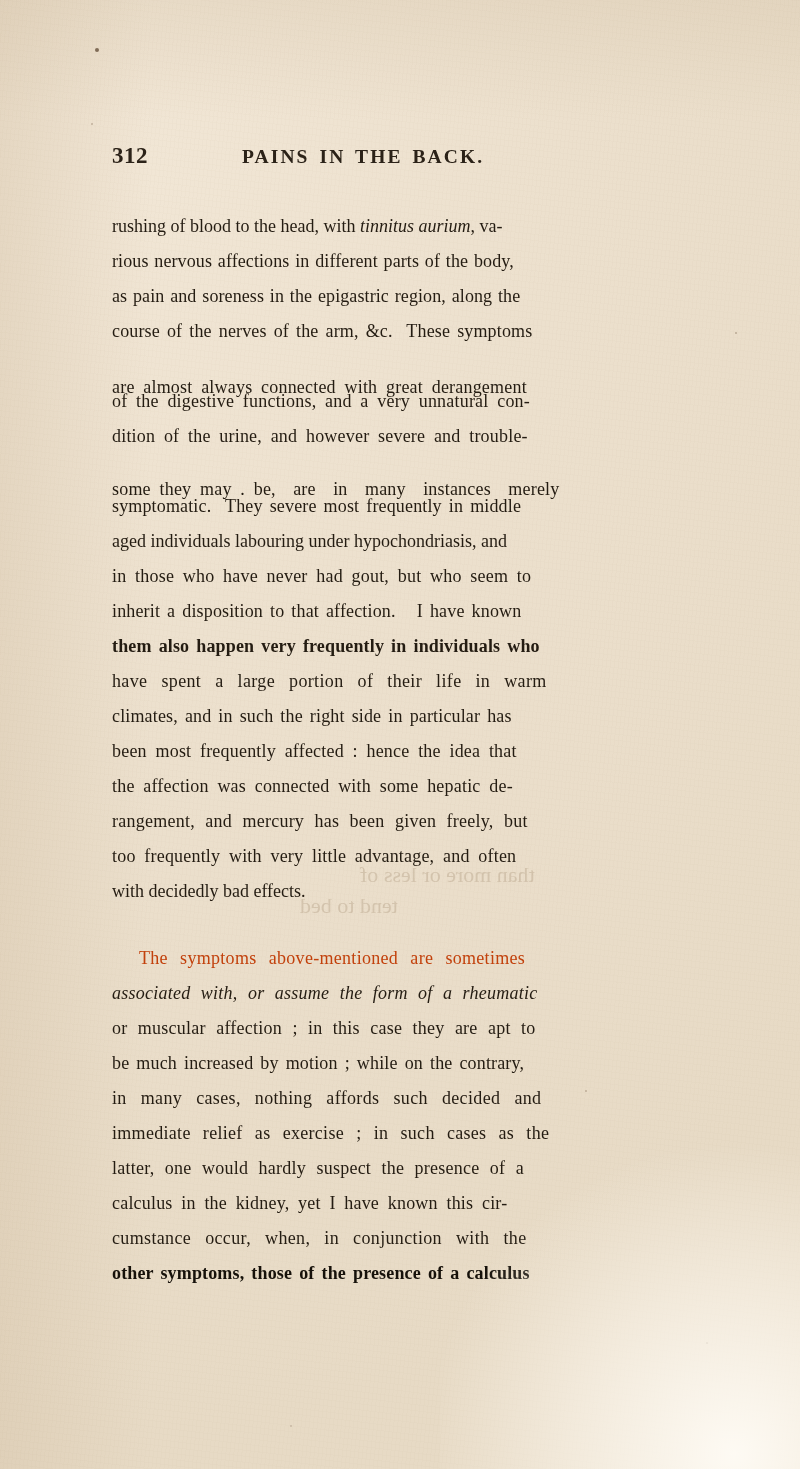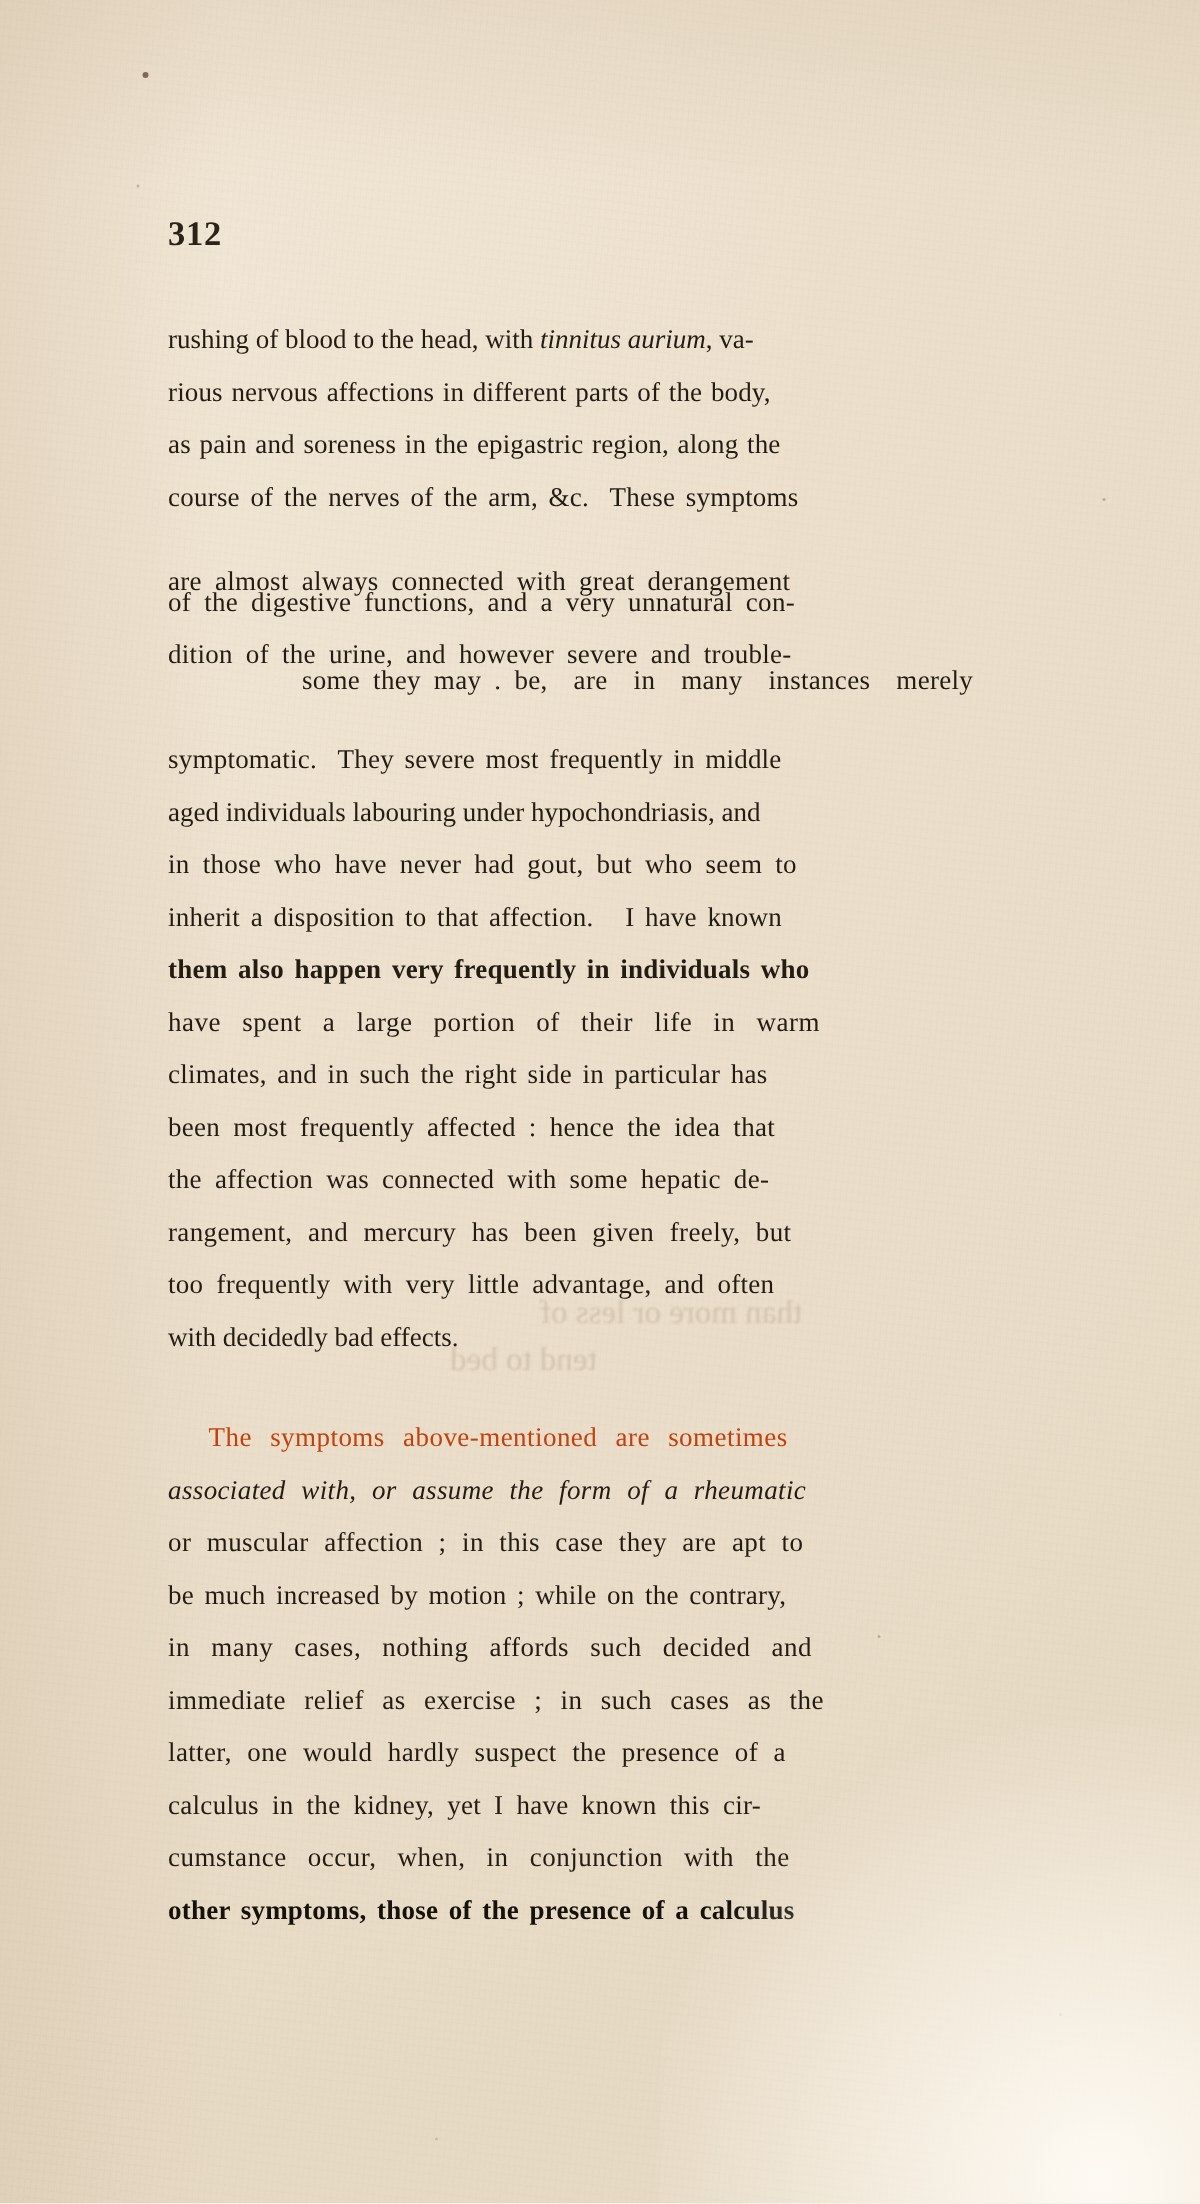--- a/index.html
+++ b/index.html
@@ -149,33 +149,34 @@
   <div class="paper-base"></div>
   <div class="paper-warm-top"></div>
   <div class="paper-warm-left"></div>
   <div class="paper-fiber"></div>
 
   <div class="bleed-line" style="left:360px; top:862px;">than more or less of</div>
   <div class="bleed-line" style="left:300px; top:893px;">    tend to bed</div>
 
   <div class="running-header">
     <span class="folio">312</span>
+    <span class="header-title">PAINS IN THE BACK.</span>
   </div>
 
   <div class="textblock">
 
     <div class="line ws0 ink-normal" style="top:213px;"><span>rushing of blood to the head, with </span><i>tinnitus aurium</i><span>, va-</span></div>
 
     <div class="line ws1 ink-normal" style="top:248px;">rious nervous affections in different parts of the body,</div>
     <div class="line ws1 ink-normal" style="top:283px;">as pain and soreness in the epigastric region, along the</div>
     <div class="line ws2 ink-normal" style="top:318px;">course of the nerves of the arm, &amp;c.  These symptoms</div>
     <div class="line ws3 ink-normal" style="top:374px;">are almost always connected with great derangement</div>
     <div class="line ws3 ink-normal" style="top:388px;">of the digestive functions, and a very unnatural con-</div>
     <div class="line ws3 ink-normal" style="top:423px;">dition of the urine, and however severe and trouble-</div>
-    <div class="line ws3 ink-normal" style="top:440px;text-align:center;">some they may . be,  are  in  many  instances  merely</div>
+    <div class="line ws3 ink-normal" style="top:476px;">some they may . be,  are  in  many  instances  merely</div>
     <div class="line ws2 ink-normal" style="top:493px;">symptomatic.  They severe most frequently in middle</div>
     <div class="line ws0 ink-normal" style="top:528px;">aged individuals labouring under hypochondriasis, and</div>
     <div class="line ws3 ink-normal" style="top:563px;">in those who have never had gout, but who seem to</div>
     <div class="line ws2 ink-normal" style="top:598px;">inherit a disposition to that affection.   I have known</div>
     <div class="line ws2 ink-normal" style="top:633px;font-weight:bold;">them also happen very frequently in individuals who</div>
     <div class="line ws6 ink-normal" style="top:668px;">have spent a large portion of their life in warm</div>
     <div class="line ws2 ink-normal" style="top:703px;">climates, and in such the right side in particular has</div>
     <div class="line ws3 ink-normal" style="top:738px;">been most frequently affected : hence the idea that</div>
     <div class="line ws3 ink-normal" style="top:773px;">the affection was connected with some hepatic de-</div>
     <div class="line ws4 ink-normal" style="top:808px;">rangement, and mercury has been given freely, but</div>

